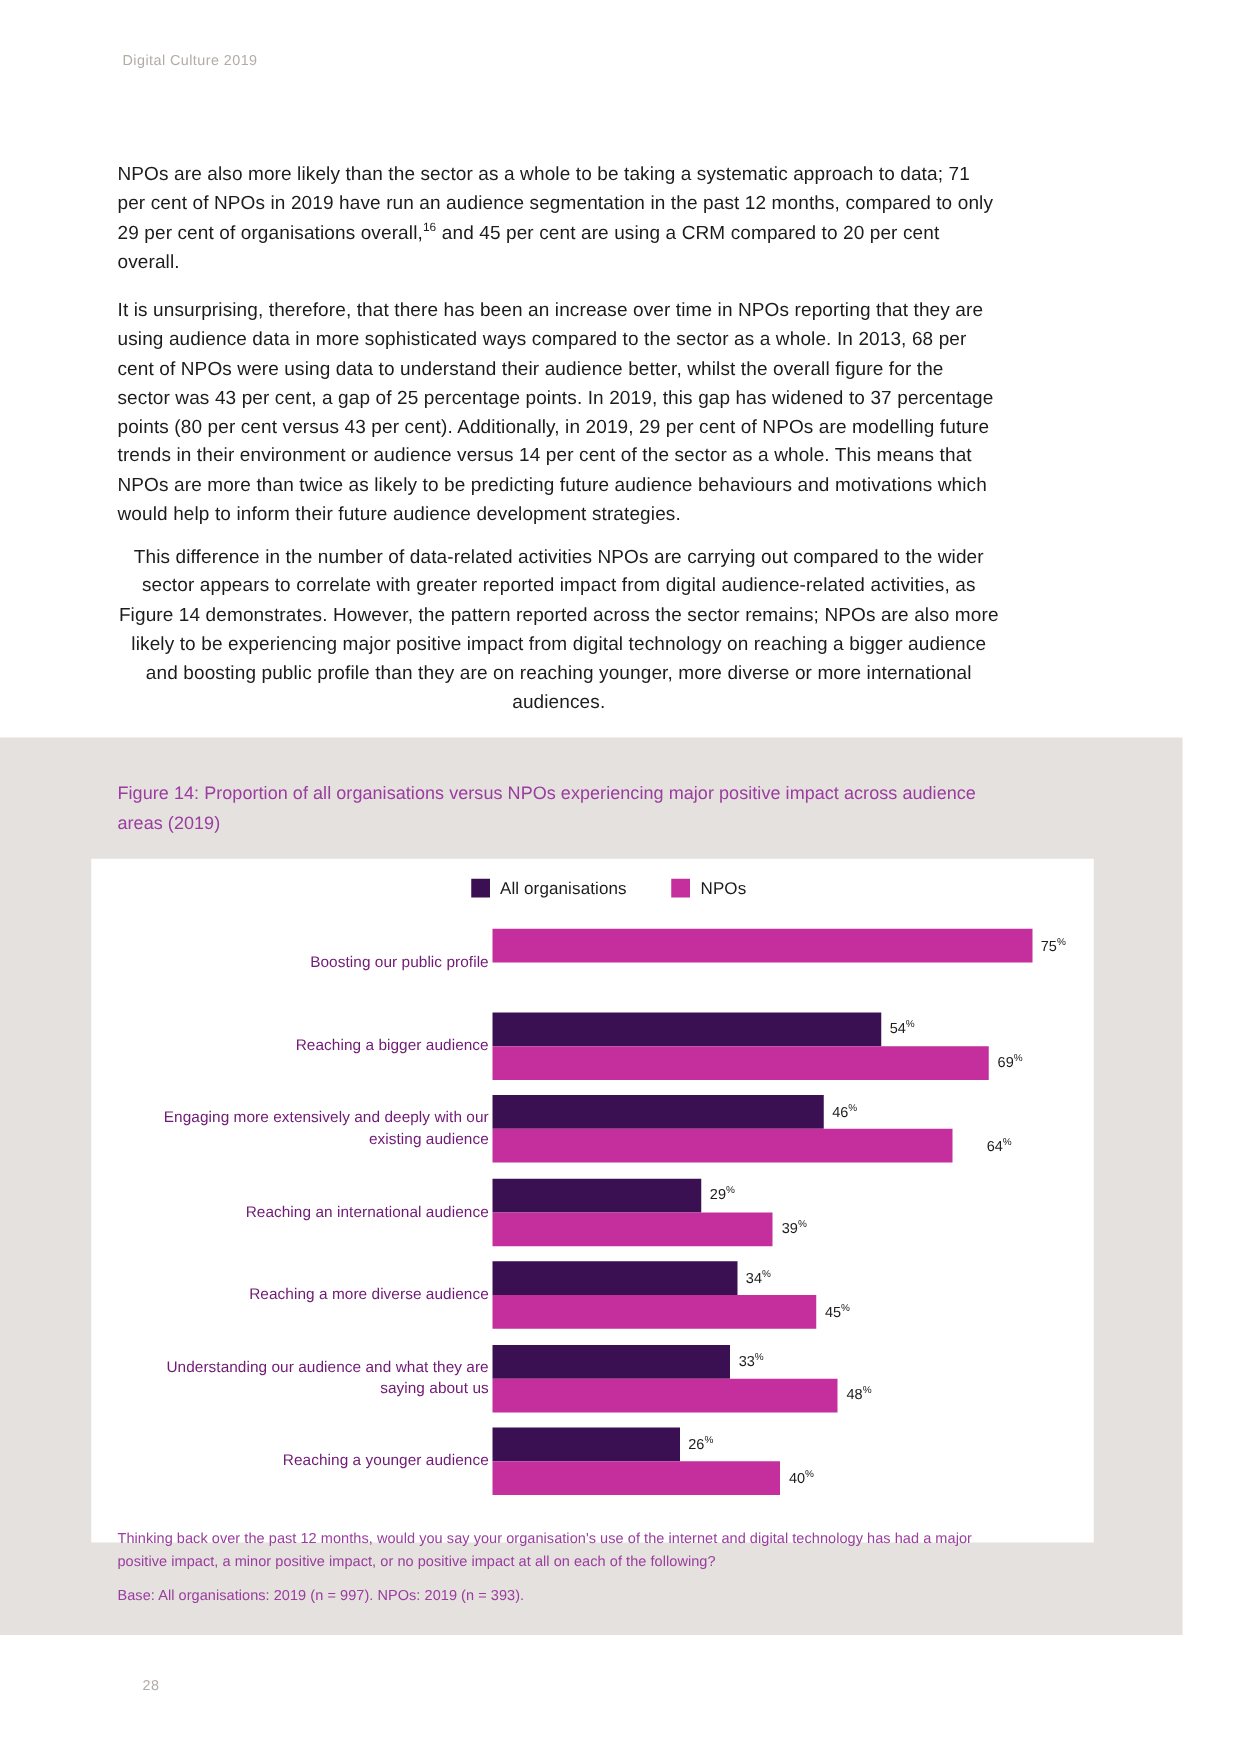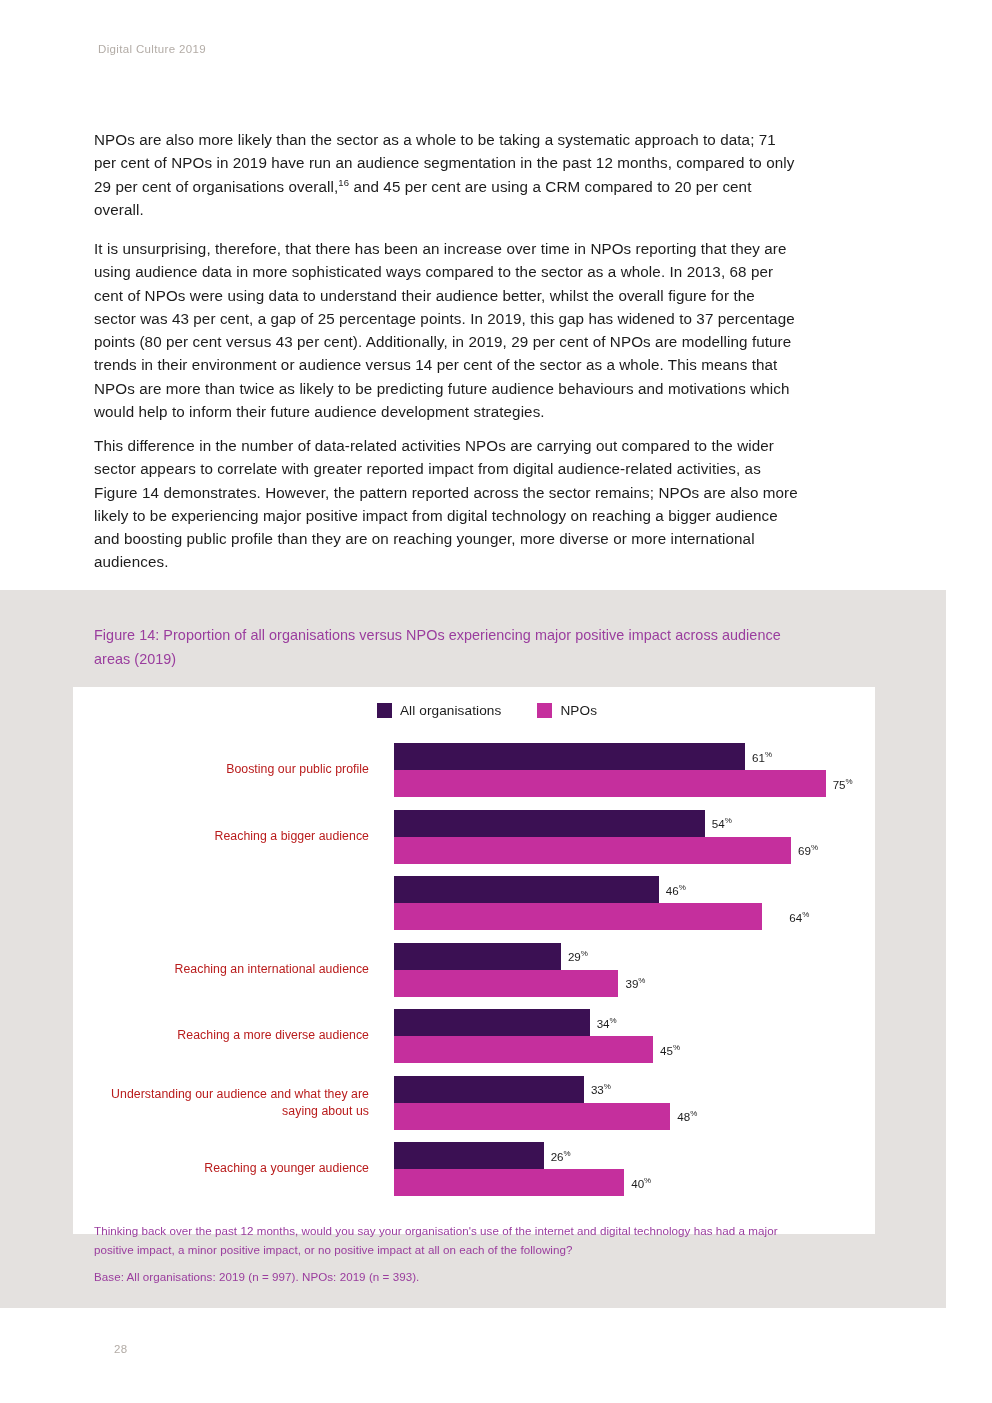--- a/index.html
+++ b/index.html
@@ -35,21 +35,21 @@
     position: absolute;
     left: 94px;
     width: 706px;
     color: #1c1c1c;
     font-size: 15.2px;
     line-height: 23.3px;
     letter-spacing: 0.1px;
   }
   .para-1 { top: 128px; }
   .para-2 { top: 237px; }
-  .para-3 { top: 434px; }
+  .para-3 { top: 434px; text-align: center; }
 
   sup.fn {
     font-size: 9.5px;
     vertical-align: super;
     line-height: 0;
   }
 
   
   .figure-band {
     position: absolute;
@@ -125,29 +125,29 @@
   .row {
     position: absolute;
     left: 0;
     width: 802px;
     height: 54px;
     display: block;
   }
 
   .row-label {
     position: absolute;
-    right: 481px;   
+    right: 459px;   
     width: 320px;
     top: 50%;
     transform: translateY(-50%);
     text-align: right;
     padding-right: 25px;
     font-size: 12.3px;
     line-height: 17.5px;
-    color: #b91c1c;
+    color: #701a75;
     letter-spacing: 0.05px;
     white-space: pre-line;
   }
 
   .bars {
     position: absolute;
     left: 321px;
     top: 0;
     width: 481px;
     height: 54px;
@@ -236,43 +236,41 @@
         <span class="legend-swatch npo"></span>
         <span class="legend-label">NPOs</span>
       </div>
     </div>
 
     <div class="plot">
         <div class="row" style="top: 10px;">
           <div class="row-label">Boosting our public profile</div>
           <div class="bars">
             <div class="bar-line">
-              <div class="bar all" style="width: 351.055px; background: rgb(59, 16, 83);"></div>
-              <span class="bar-value" style="left: 351.055px;">61<span class="pct">%</span></span>
-            </div>
-            <div class="bar-line">
               <div class="bar npo" style="width: 431.625px; background: rgb(197, 47, 157);"></div>
               <span class="bar-value" style="left: 431.625px;">75<span class="pct">%</span></span>
             </div>
           </div>
         </div>
         <div class="row" style="top: 76.5px;">
           <div class="row-label">Reaching a bigger audience</div>
           <div class="bars">
             <div class="bar-line">
               <div class="bar all" style="width: 310.77px; background: rgb(59, 16, 83);"></div>
               <span class="bar-value" style="left: 310.77px; text-align: center;">54<span class="pct">%</span></span>
             </div>
             <div class="bar-line">
               <div class="bar npo" style="width: 397.095px; background: rgb(197, 47, 157);"></div>
               <span class="bar-value" style="left: 397.095px;">69<span class="pct">%</span></span>
             </div>
           </div>
         </div>
         <div class="row" style="top: 143px;">
+          <div class="row-label">Engaging more extensively and deeply with our
+existing audience</div>
           <div class="bars">
             <div class="bar-line">
               <div class="bar all" style="width: 264.73px; background: rgb(59, 16, 83);"></div>
               <span class="bar-value" style="left: 264.73px;">46<span class="pct">%</span></span>
             </div>
             <div class="bar-line">
               <div class="bar npo" style="width: 368.32px; background: rgb(197, 47, 157);"></div>
               <span class="bar-value" style="left: 368.32px; padding-left: 27px;">64<span class="pct">%</span></span>
             </div>
           </div>

